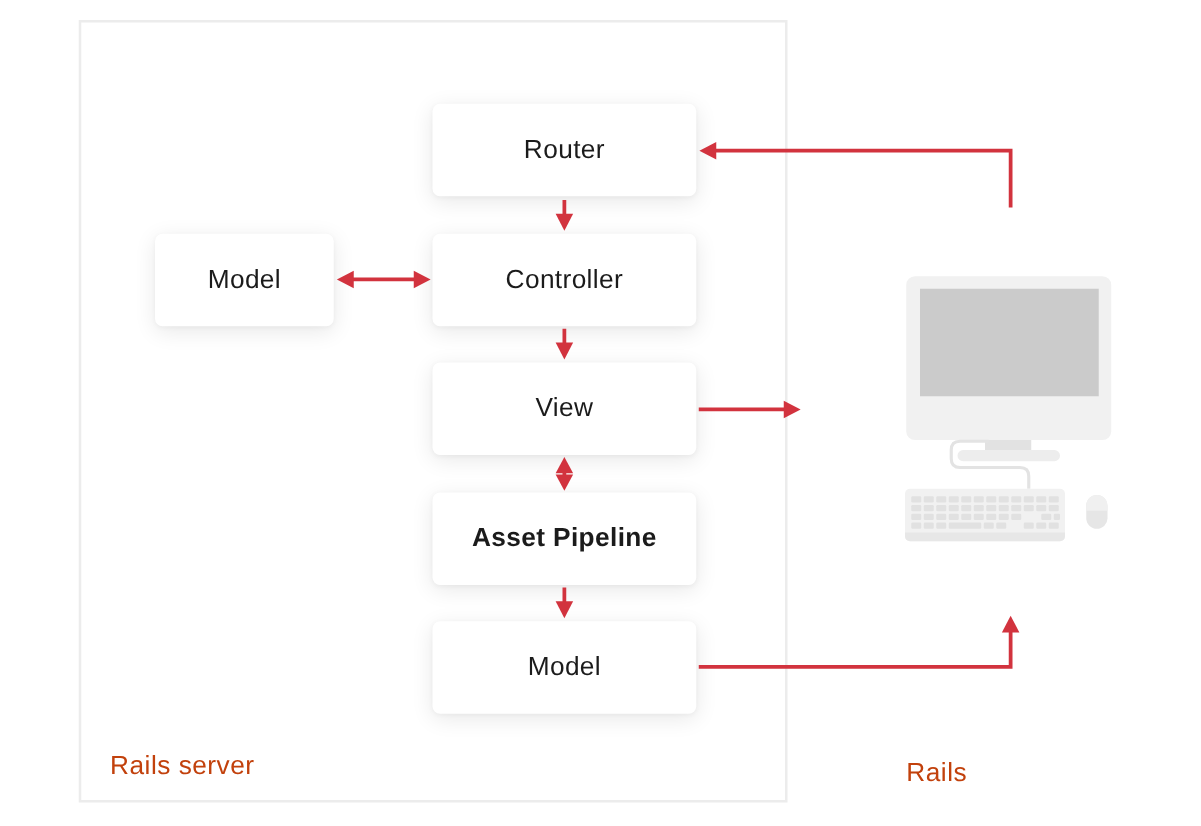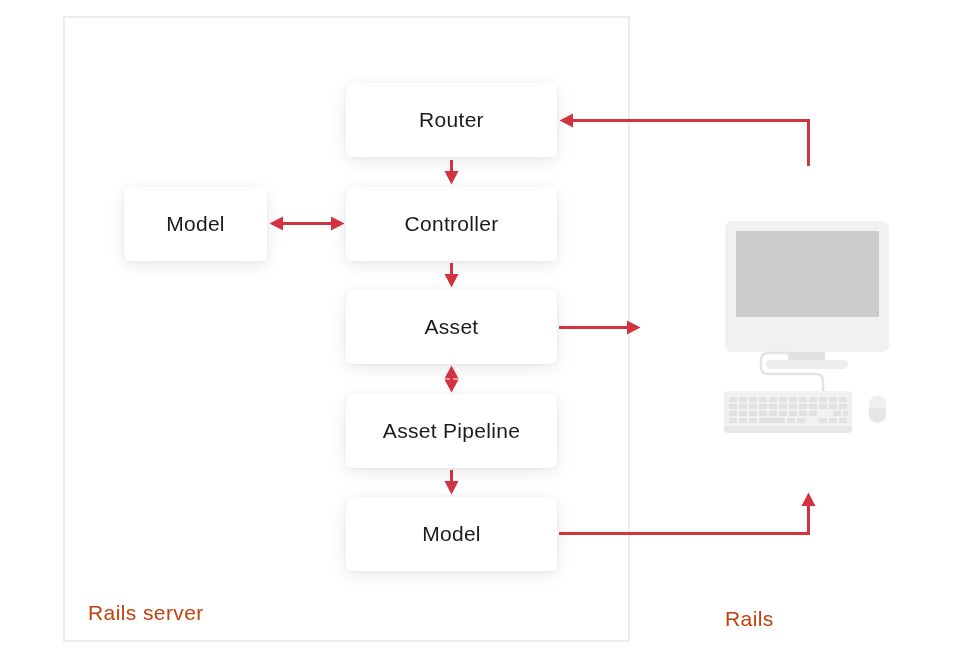--- a/index.html
+++ b/index.html
@@ -36,21 +36,21 @@
     justify-content: center;
     font-size: 21px;
     letter-spacing: 0.3px;
     color: #1b1b1b;
     z-index: 2;
     text-align: right;
   }
   .node-router        { left: 346px; top:  83px; }
   .node-controller    { left: 346px; top: 187px; }
   .node-view          { left: 346px; top: 290px; }
-  .node-asset-pipeline{ left: 346px; top: 394px; }
+  .node-asset-pipeline{ left: 346px; top: 394px; font-weight: bold; }
   .node-assets        { left: 346px; top: 497px; }
   .node-model         { left: 124px; top: 187px; width: 143px; }
   .group-label {
     position: absolute;
     font-size: 21px;
     letter-spacing: 0.4px;
     color: #c2410c;
     z-index: 3;
   }
   .label-server { left: 88px;  top: 601px; }
@@ -74,21 +74,21 @@
   <div class="node node-router">
     <span>Router</span>
   </div>
   <div class="node node-controller">
     <span>Controller</span>
   </div>
   <div class="node node-model">
     <span>Model</span>
   </div>
   <div class="node node-view">
-    <span>Asset</span>
+    <span>View</span>
   </div>
   <div class="node node-asset-pipeline">
     <span>Asset Pipeline</span>
   </div>
   <div class="node node-assets">
     <span>Model</span>
   </div>
 
   <div class="group-label label-server">Rails server</div>
   <div class="group-label label-client">Rails</div>

